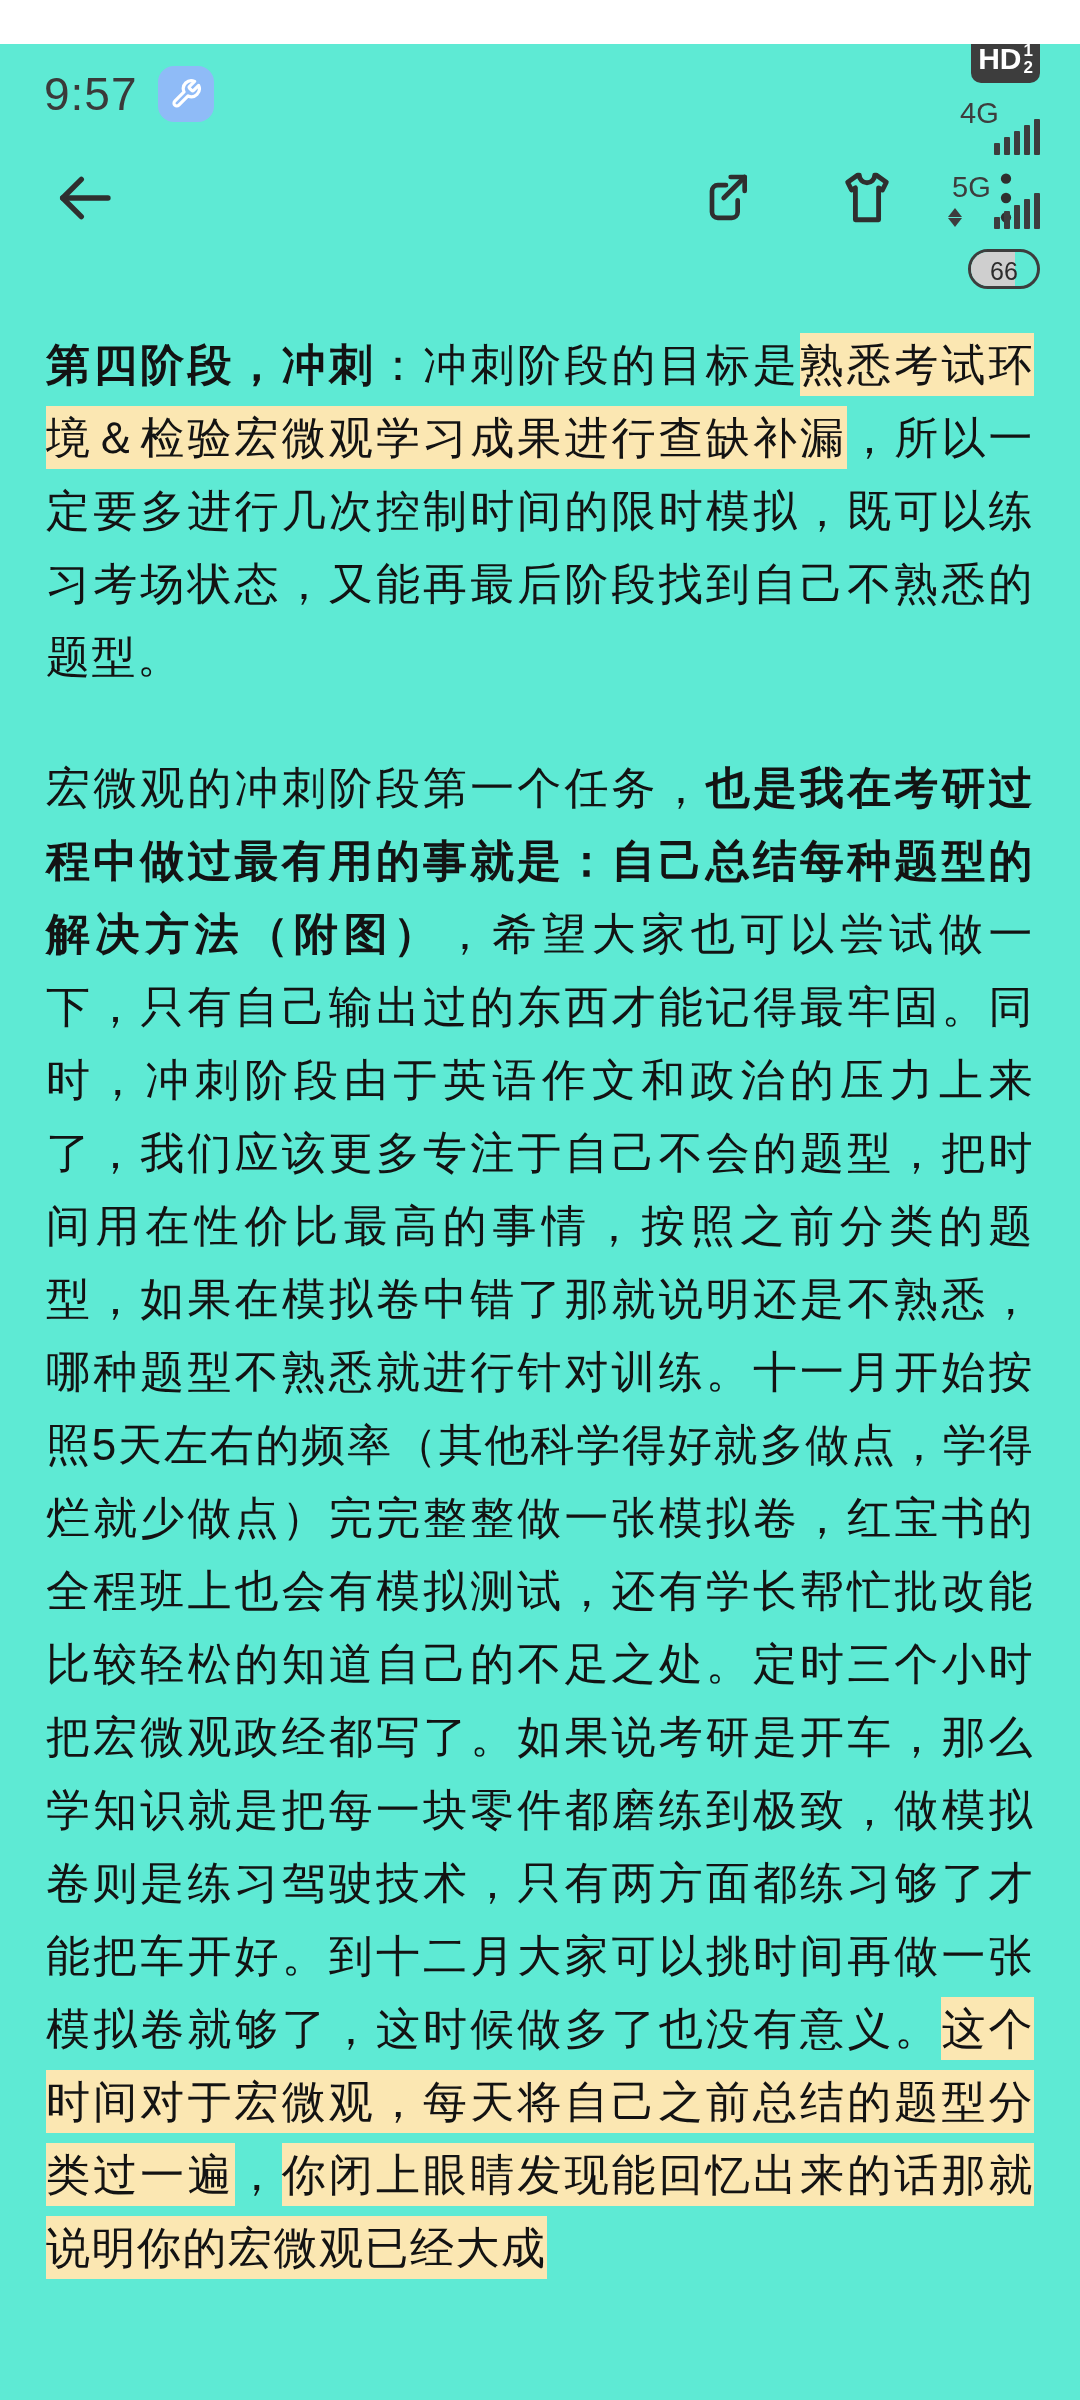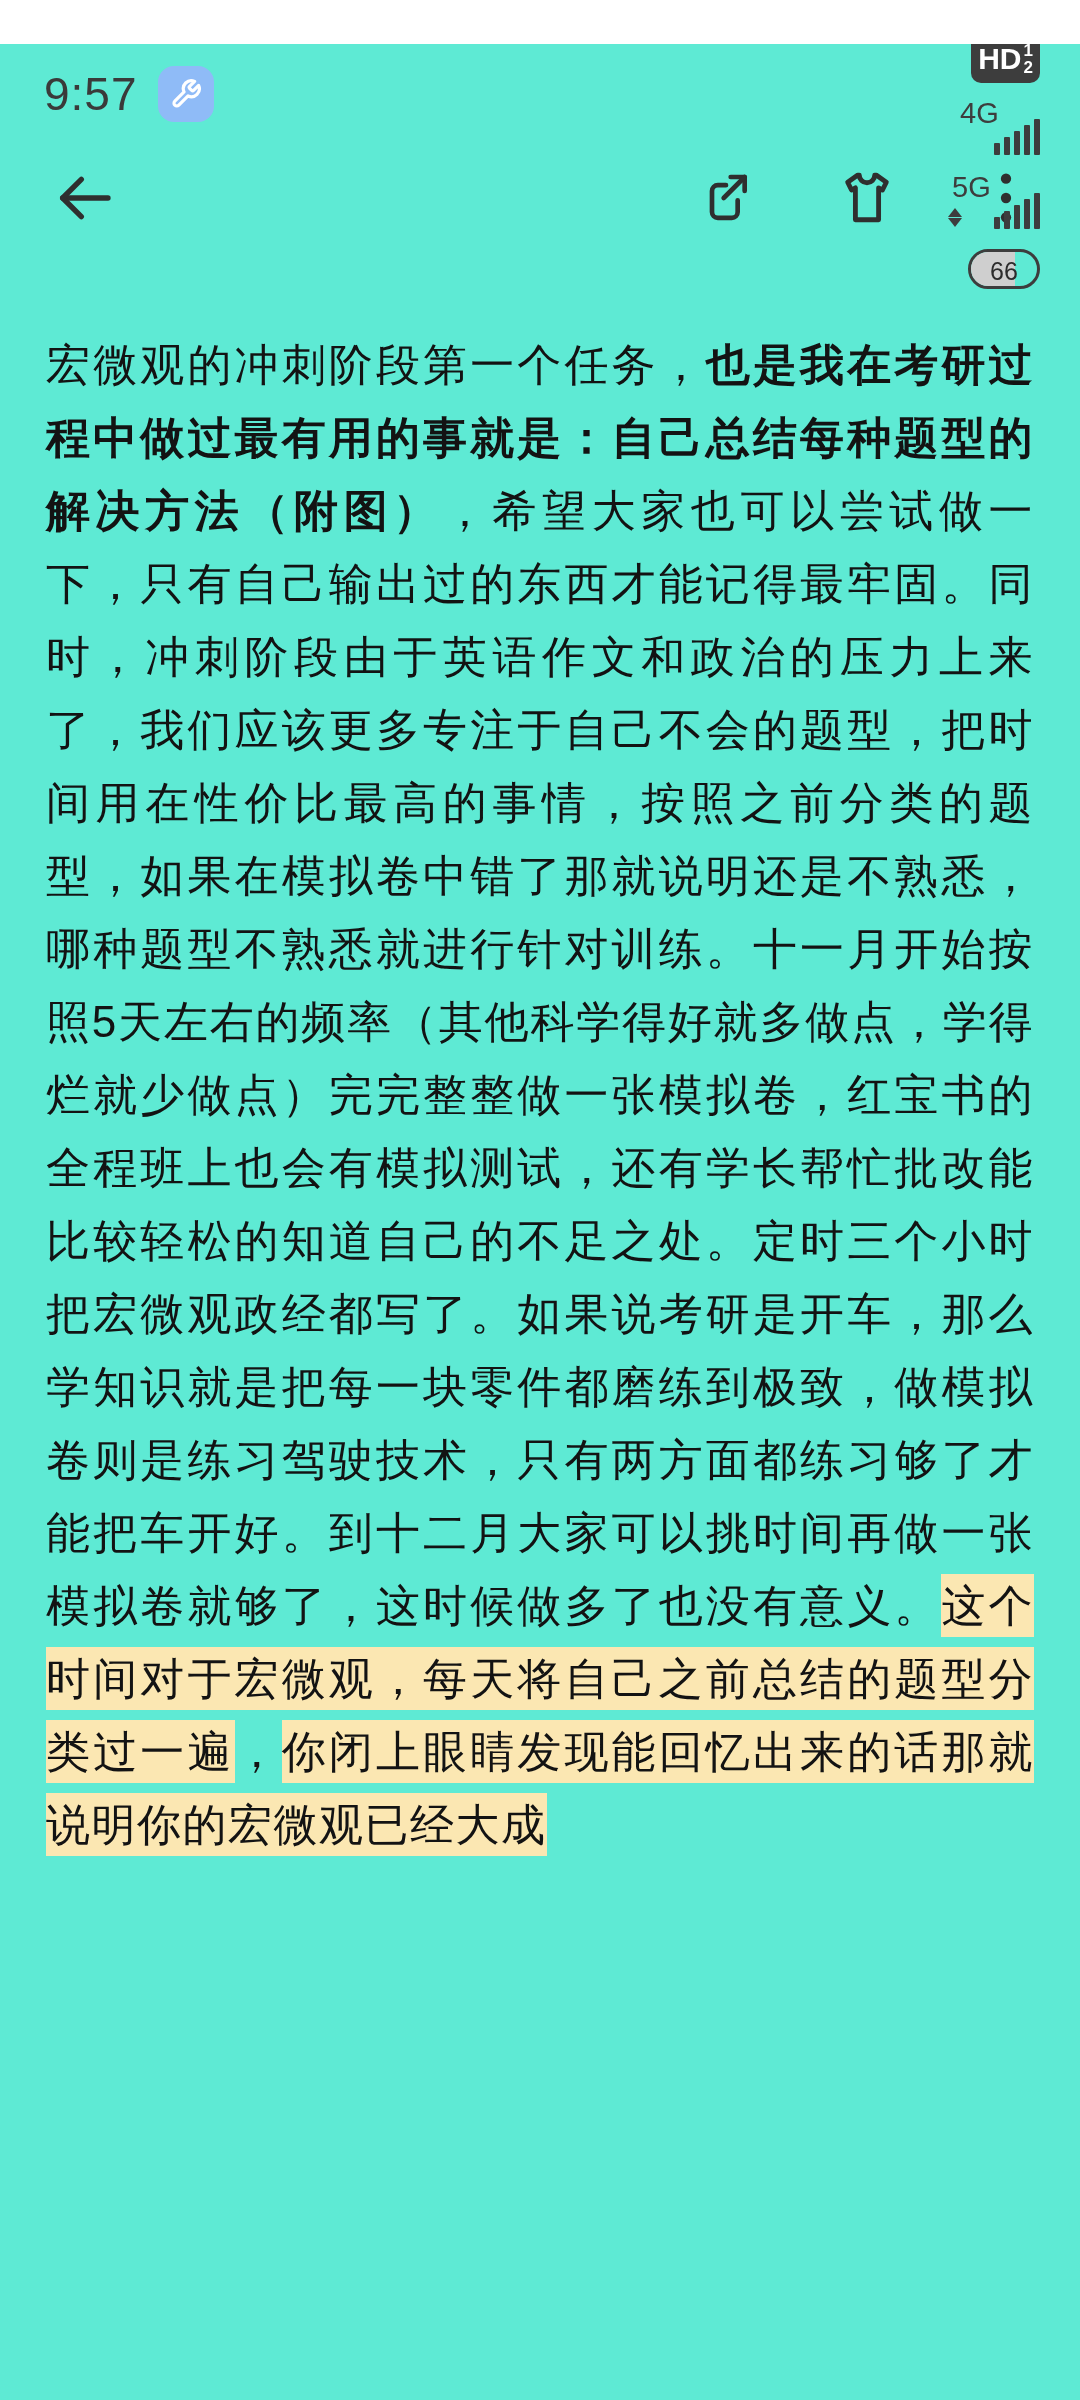--- a/index.html
+++ b/index.html
@@ -176,18 +176,19 @@
             <circle cx="12" cy="5" r="2.4"></circle>
               <circle cx="12" cy="14" r="2.4"></circle>
               <circle cx="12" cy="23" r="2.4"></circle>
           </svg>
         </span>
       </button>
     </div>
   </div>
 
   <div class="article">
+      <p class="para"><span class="bold">第四阶段，冲刺</span><span>：冲刺阶段的目标是</span><span class="hl">熟悉考试环境＆检验宏微观学习成果进行查缺补漏</span><span>，所以一定要多进行几次控制时间的限时模拟，既可以练习考场状态，又能再最后阶段找到自己不熟悉的题型。</span></p>
       <p class="para"><span>宏微观的冲刺阶段第一个任务，</span><span class="bold">也是我在考研过程中做过最有用的事就是：自己总结每种题型的解决方法（附图）</span><span>，希望大家也可以尝试做一下，只有自己输出过的东西才能记得最牢固。同时，冲刺阶段由于英语作文和政治的压力上来了，我们应该更多专注于自己不会的题型，把时间用在性价比最高的事情，按照之前分类的题型，如果在模拟卷中错了那就说明还是不熟悉，哪种题型不熟悉就进行针对训练。十一月开始按照5天左右的频率（其他科学得好就多做点，学得烂就少做点）完完整整做一张模拟卷，红宝书的全程班上也会有模拟测试，还有学长帮忙批改能比较轻松的知道自己的不足之处。定时三个小时把宏微观政经都写了。如果说考研是开车，那么学知识就是把每一块零件都磨练到极致，做模拟卷则是练习驾驶技术，只有两方面都练习够了才能把车开好。到十二月大家可以挑时间再做一张模拟卷就够了，这时候做多了也没有意义。</span><span class="hl">这个时间对于宏微观，每天将自己之前总结的题型分类过一遍</span><span>，</span><span class="hl">你闭上眼睛发现能回忆出来的话那就说明你的宏微观已经大成</span></p>
     </div>
 
   <div class="home-indicator"></div>
 
 </div>
 
 </body></html>

